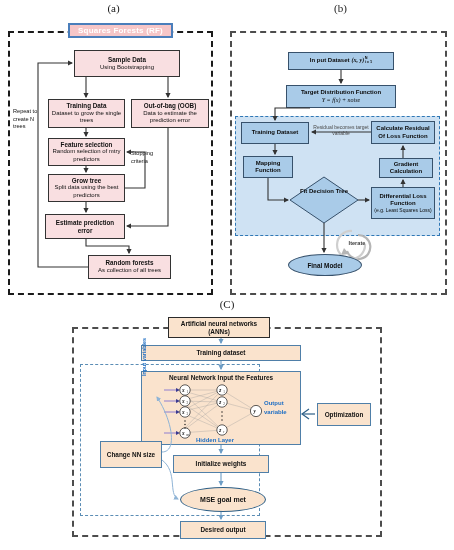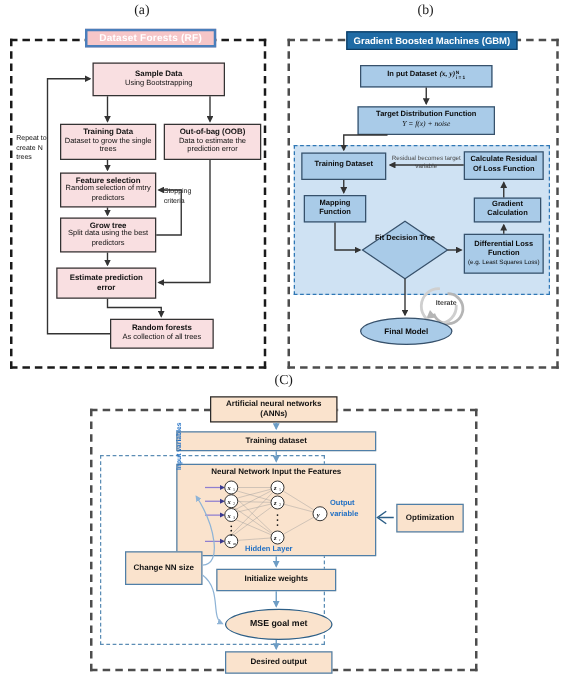--- a/index.html
+++ b/index.html
@@ -60,21 +60,21 @@
 </style>
 </head>
 <body>
 
 <div id="root">
 
   <div class="abs panel-label" style="left:0;top:2px;width:227px;">(a)</div>
 
   <div class="abs dashed-box" style="left:8px;top:31px;width:205px;height:264px;"></div>
 
-  <div class="abs rf-title" style="left:68px;top:23px;width:105px;height:15px;">Dataset Forests (RF)</div>
+  <div class="abs rf-title" style="left:68px;top:23px;width:105px;height:15px;">Squares Forests (RF)</div>
 
   <div class="abs rf-box" style="left:74px;top:50px;width:106px;height:27px;">
     <b>Sample Data</b>
     <span>Using Bootstrapping</span>
   </div>
 
   <div class="abs rf-box" style="left:48px;top:99px;width:77px;height:29px;">
     <b>Training Data</b>
     <span>Dataset to grow the single trees</span>
   </div>
@@ -131,21 +131,20 @@
       <path d="M168,128 L168,226 L127,226"></path>
 
       <path d="M88,267 L38,267 L38,63 L72,63"></path>
     </g>
   </svg>
 
   <div class="abs panel-label" style="left:227px;top:2px;width:227px;">(b)</div>
 
   <div class="abs dashed-box-gray" style="left:230px;top:31px;width:217px;height:264px;"></div>
 
-  <div class="abs gbm-title" style="left:277px;top:25px;width:137px;height:15px;">Gradient Boosted Machines (GBM)</div>
 
   <div class="abs gbm-box" style="left:288px;top:52px;width:106px;height:18px;flex-direction:row;">
     <span style="font-weight:bold;">In put Dataset</span>
     <span style="font-family:'Liberation Serif',serif;font-style:italic;font-weight:bold;margin-left:2px;">(x, y)</span>
     <span style="display:inline-block;font-size:3.8px;line-height:1;margin-left:.5px;text-align:left;">
       <span style="display:block;">N</span>
       <span style="display:block;">i = 1</span>
     </span>
   </div>
 

